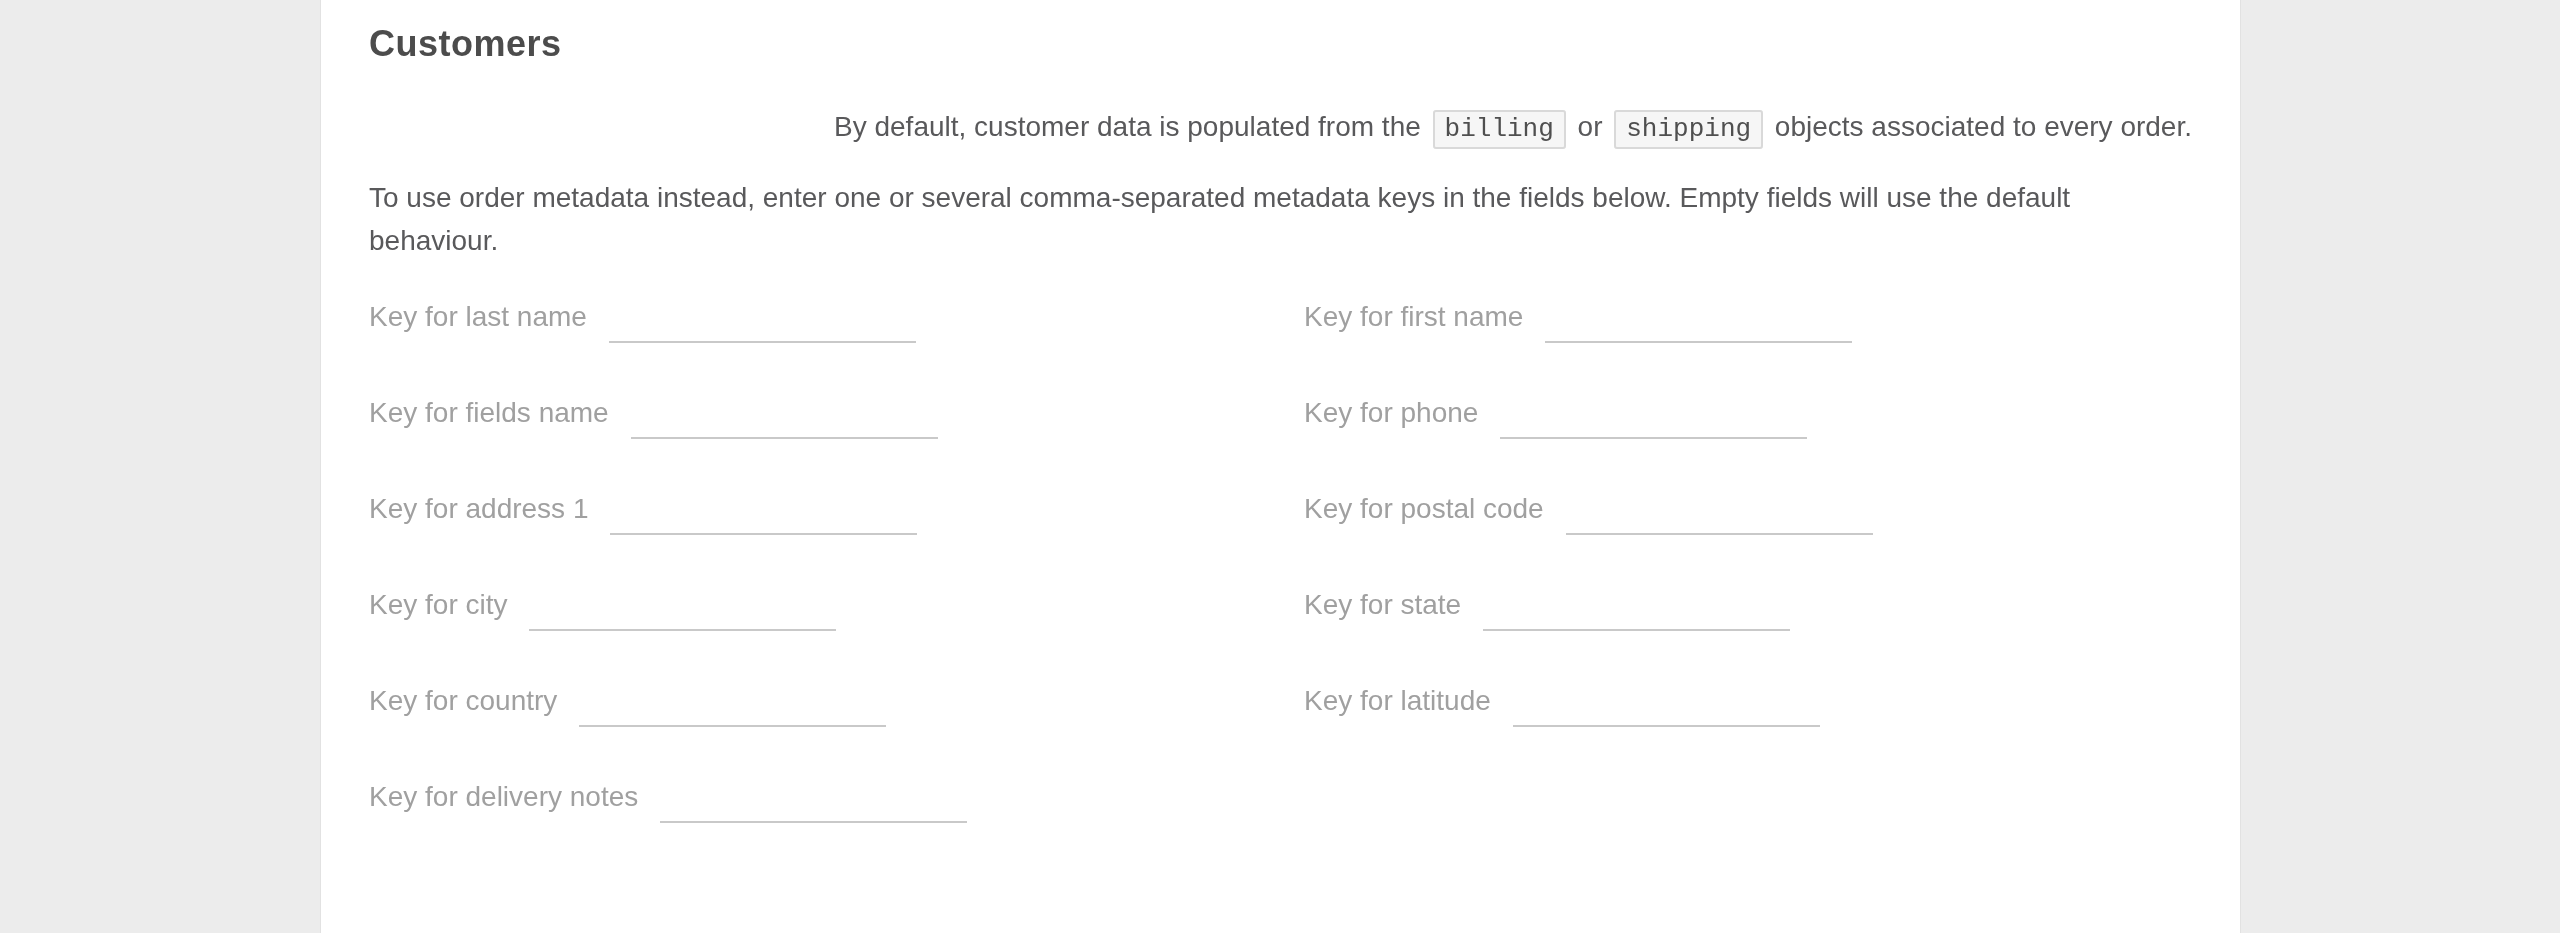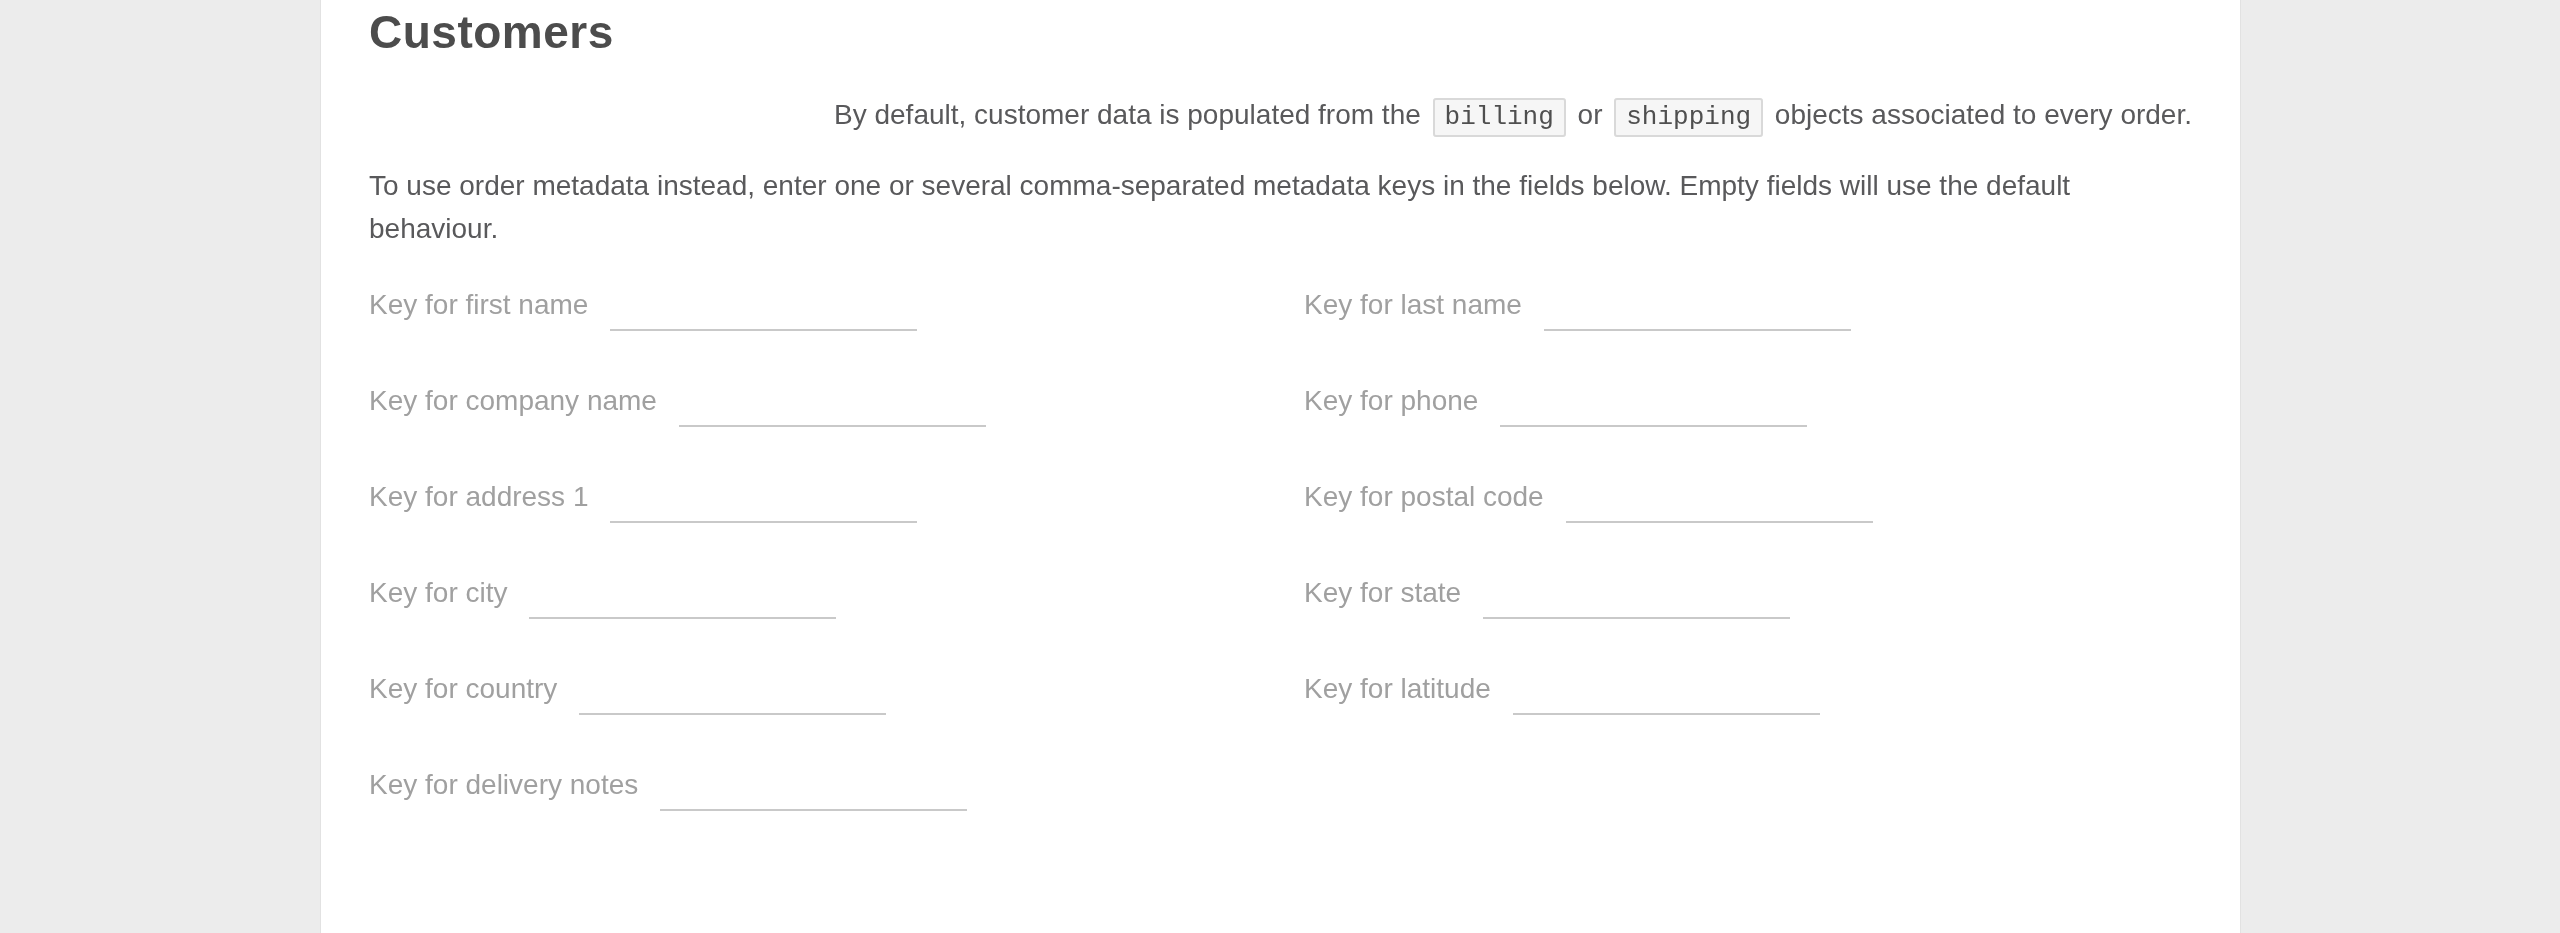--- a/index.html
+++ b/index.html
@@ -15,22 +15,22 @@
     left: 320px;
     top: 0;
     width: 1921px;
     min-height: 933px;
     background: #ffffff;
     border-left: 1px solid #e2e2e2;
     border-right: 1px solid #e2e2e2;
     padding: 0 48px;
   }
   h1.page-title {
-    margin: 7px 0 0 0;
-    font-size: 46px;
+    margin: 19px 0 0 0;
+    font-size: 36px;
     line-height: 50px;
     font-weight: 700;
     color: #4c4c4c;
     letter-spacing: 0.5px;
   }
   p.intro {
     margin: 36px 0 0 0;
     font-size: 28px;
     line-height: 43px;
     color: #59595b;
@@ -93,31 +93,31 @@
 <main class="content-panel">
 
   <h1 class="page-title">Customers</h1>
 
   <p class="intro"><span>By default, customer data is populated from the </span><code>billing</code><span> or </span><code>shipping</code><span> objects associated to every order.</span></p>
 
   <p class="instructions">To use order metadata instead, enter one or several comma-separated metadata keys in the fields below. Empty fields will use the default behaviour.</p>
 
   <div class="form-grid" id="form-grid">
   <div class="field">
+    <label class="field-label">Key for last name</label>
+    <input class="field-input" type="text" aria-label="Key for last name" style="">
+  </div>
+
+  <div class="field">
     <label class="field-label">Key for first name</label>
     <input class="field-input" type="text" aria-label="Key for first name" style="">
   </div>
 
   <div class="field">
-    <label class="field-label">Key for last name</label>
-    <input class="field-input" type="text" aria-label="Key for last name" style="">
-  </div>
-
-  <div class="field">
-    <label class="field-label">Key for company name</label>
+    <label class="field-label">Key for fields name</label>
     <input class="field-input" type="text" aria-label="Key for company name" style="">
   </div>
 
   <div class="field">
     <label class="field-label">Key for phone</label>
     <input class="field-input" type="text" aria-label="Key for phone" style="">
   </div>
 
   <div class="field">
     <label class="field-label">Key for address 1</label>

